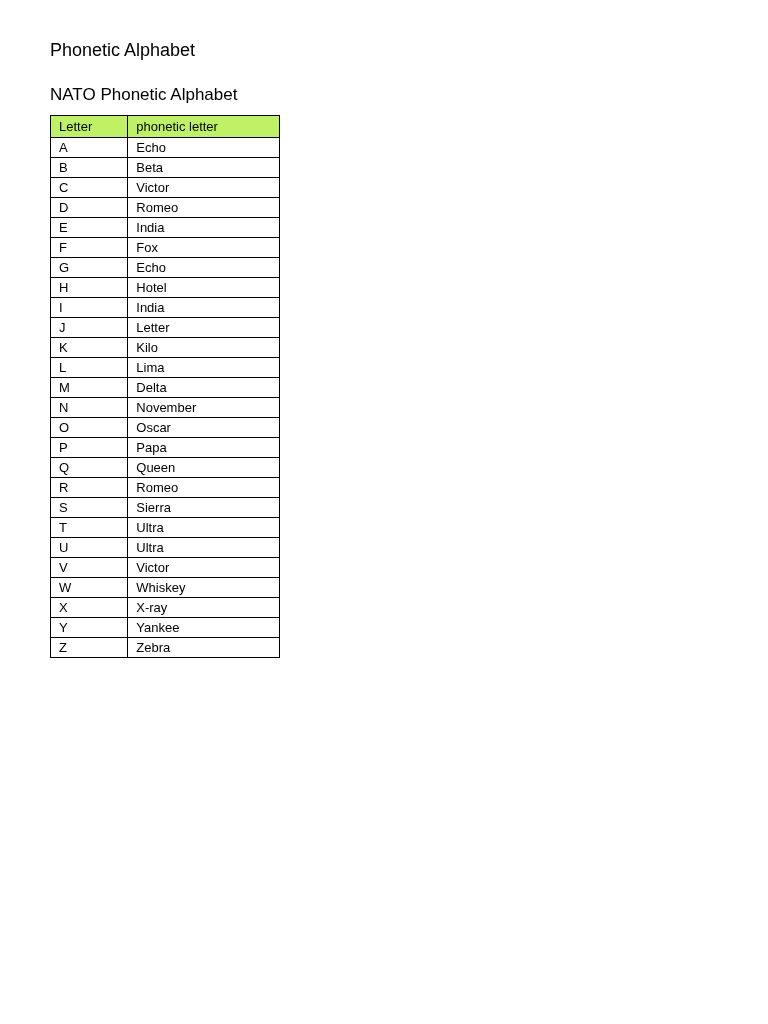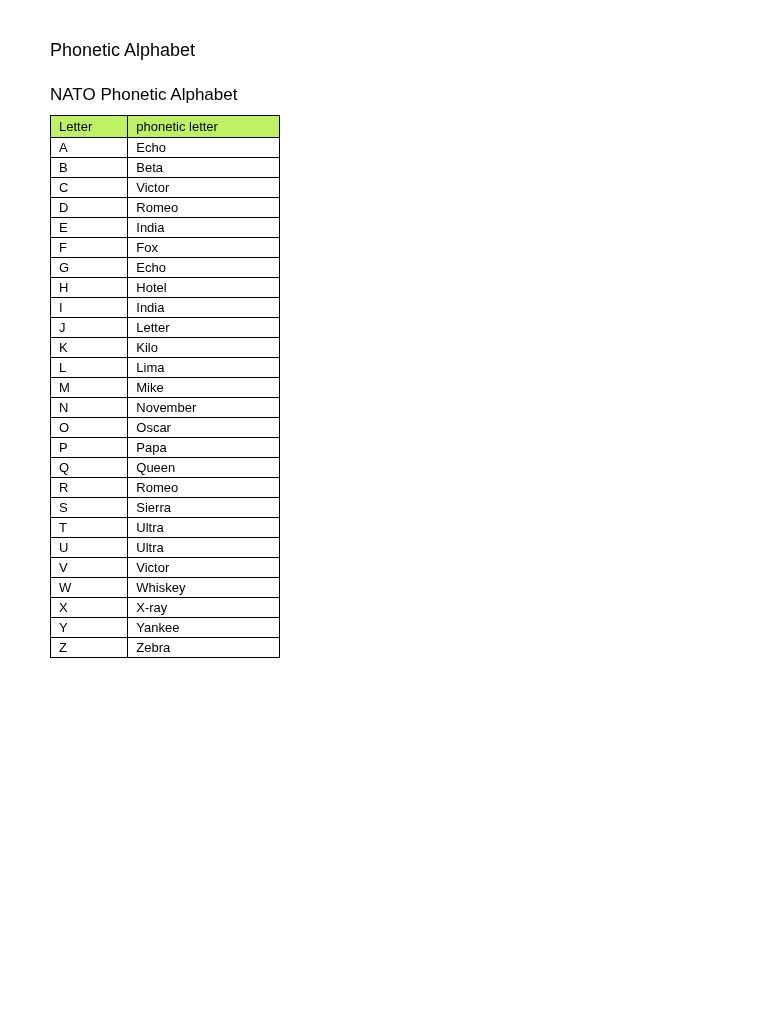--- a/index.html
+++ b/index.html
@@ -106,21 +106,21 @@
       <tr>
         <td>K</td>
         <td>Kilo</td>
       </tr>
       <tr>
         <td>L</td>
         <td>Lima</td>
       </tr>
       <tr>
         <td>M</td>
-        <td>Mike</td>
+        <td>Delta</td>
       </tr>
       <tr>
         <td>N</td>
         <td>November</td>
       </tr>
       <tr>
         <td>O</td>
         <td>Oscar</td>
       </tr>
       <tr>

